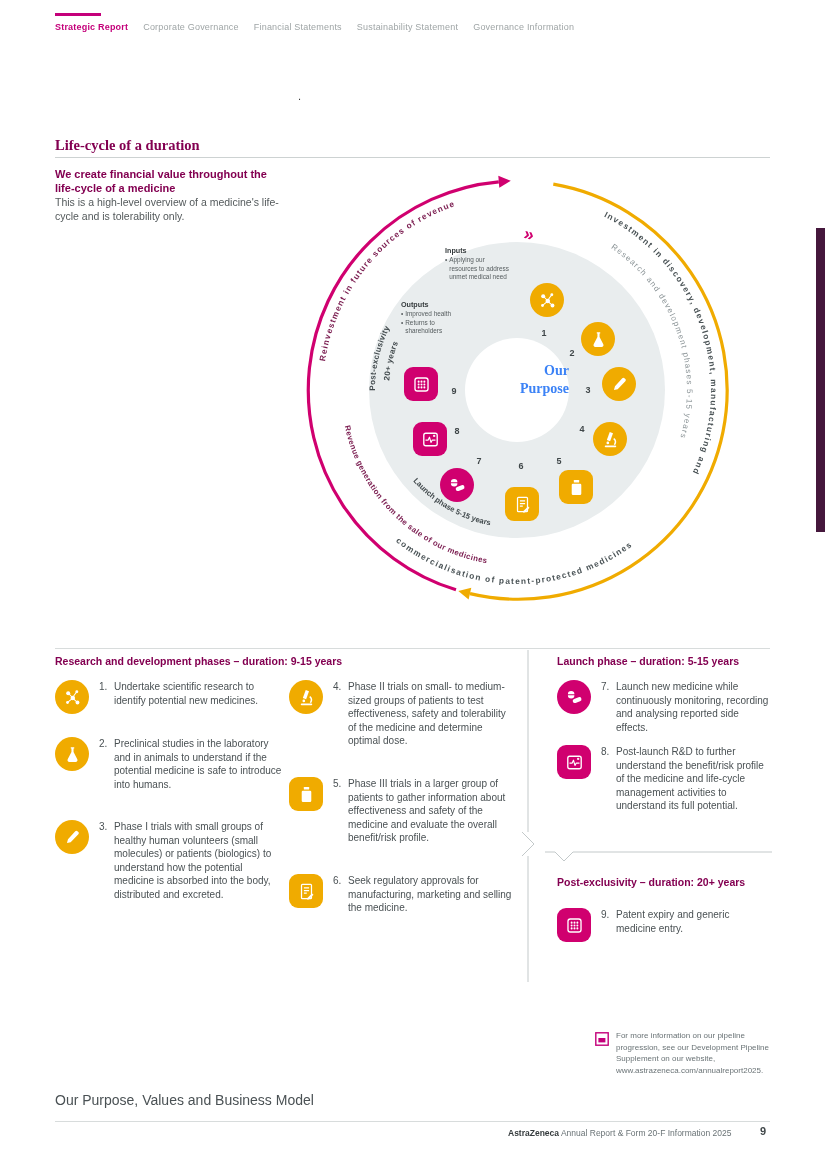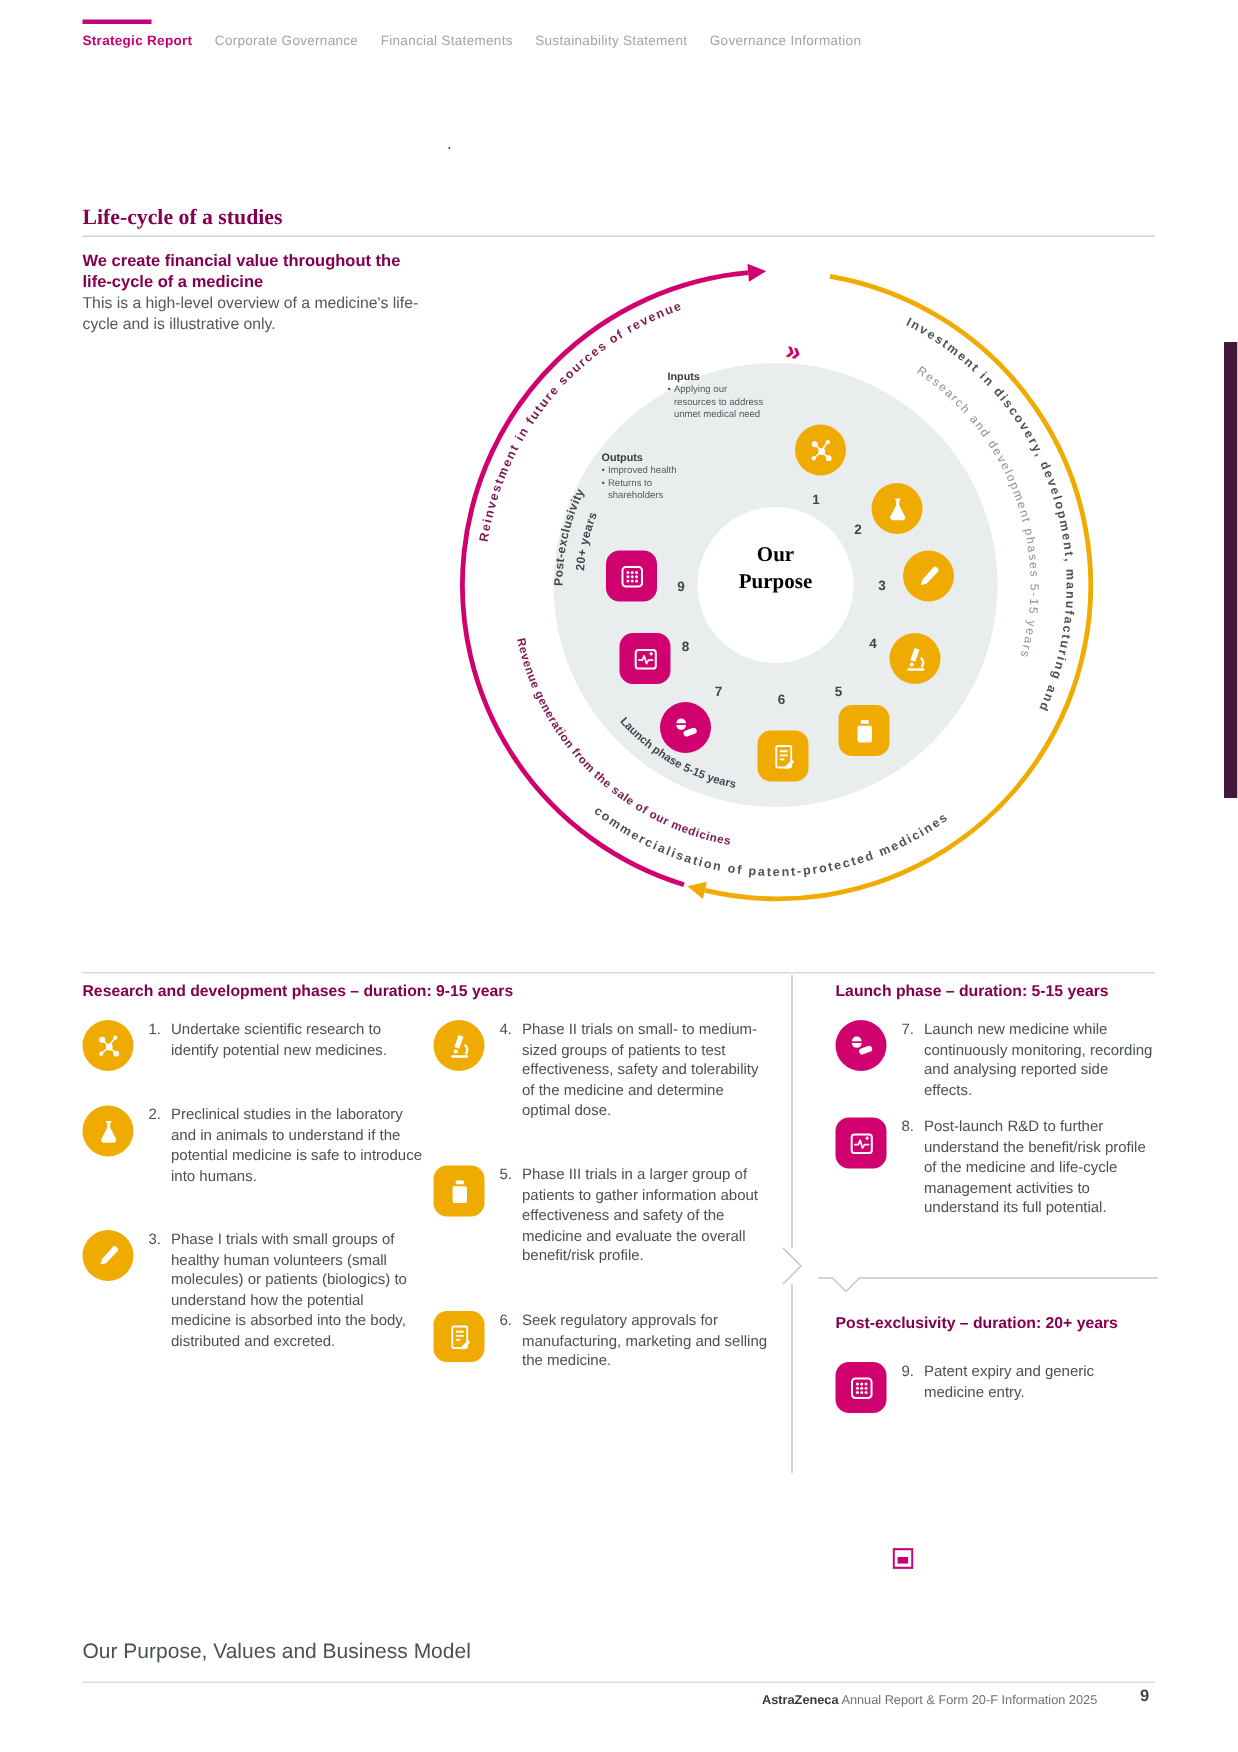--- a/index.html
+++ b/index.html
@@ -27,21 +27,21 @@
   .t-reinvest{font-size:8.3px;letter-spacing:1.1px;fill:#7A1B4F;font-weight:600}
   .t-rd{font-size:8px;letter-spacing:1.2px;fill:#8A9396}
   .t-revenue{font-size:7.8px;letter-spacing:.4px;fill:#7A1B4F;font-weight:600}
   .t-launch{font-size:7.6px;letter-spacing:0;fill:#41494C;font-weight:600}
   .t-postex{font-size:8px;letter-spacing:.3px;fill:#41494C;font-weight:700}
   .dicon{position:absolute;width:34px;height:34px;display:flex;align-items:center;justify-content:center}
   .dicon svg{width:23px;height:23px}
   .gold{background:#F0AB00}.mag{background:#D0006F}
   .circle{border-radius:50%}.rsq{border-radius:9px}
   .dnum{position:absolute;transform:translate(-50%,-50%);font-size:9px;font-weight:bold;color:#3F4648}
-  .center-label{position:absolute;left:178px;top:202px;width:104px;text-align:center;font-family:"Liberation Serif",serif;font-weight:bold;font-size:14px;line-height:1.25;color:#000000}
+  .center-label{position:absolute;left:178px;top:202px;width:104px;text-align:right;font-family:"Liberation Serif",serif;font-weight:bold;font-size:14px;line-height:1.25;color:#3b82f6}
   .io{position:absolute;font-size:6.4px;color:#555C5E;line-height:1.3}
   .io h4{font-size:7.2px;color:#353B3D;margin-bottom:1px;font-family:Liberation Sans, sans-serif}
   .bi{display:flex;gap:2px}
   .chevrons{position:absolute;left:237px;top:64px;font-size:18px;font-weight:bold;color:#D0006F;transform:rotate(14deg)}
 
   
   .lists-rule{position:absolute;left:55px;top:648px;width:715px;height:1px;background:#D8DCDC}
   .col-h{position:absolute;font-size:10.5px;font-weight:bold;color:#830051;white-space:nowrap}
   .li{position:absolute;display:flex;gap:10px}
   .li-ic{flex:0 0 34px;width:34px;height:34px;display:flex;align-items:center;justify-content:center}
@@ -142,24 +142,24 @@
   <nav class="nav">
     <span class="active">Strategic Report</span>
     <span>Corporate Governance</span>
     <span>Financial Statements</span>
     <span>Sustainability Statement</span>
     <span>Governance Information</span>
   </nav>
   <div class="edge-tab"></div>
   <span class="stray">.</span>
 
-  <h2 class="sec-title">Life-cycle of a studies</h2>
+  <h2 class="sec-title">Life-cycle of a duration</h2>
   <div class="title-rule"></div>
   <p class="lead">We create financial value throughout the life-cycle of a medicine</p>
-  <p class="intro-body">This is a high-level overview of a medicine's life-cycle and is illustrative only.</p>
+  <p class="intro-body">This is a high-level overview of a medicine's life-cycle and is tolerability only.</p>
 
   <div class="diagram">
     <svg class="main" width="460" height="460" viewBox="0 0 460 460">
       <defs>
         <path id="p-reinvest" d="M 36.1 236.8 A 194 194 0 0 1 203 37.9"></path>
         <path id="p-invest-right" d="M 276.9 41.8 A 194 194 0 0 1 382.9 349.5"></path>
         <path id="p-invest-bottom" d="M 77.1 349.5 A 194 194 0 0 0 378.6 354.7"></path>
         <path id="p-rd" d="M 282.5 68.3 A 170 170 0 0 1 374.2 320.1"></path>
         <path id="p-revenue" d="M 55.7 254.5 A 176 176 0 0 0 211.6 405"></path>
         <path id="p-postex1" d="M 89.4 249.8 A 142 142 0 0 1 112.3 150.6"></path>
@@ -401,20 +401,21 @@
         <span class="li-num">9.</span>
         <span class="li-text">Patent expiry and generic medicine entry.</span>
       </div>
   </div>
 
   <div class="callout">
     <svg class="ic" width="14" height="14" viewBox="0 0 14 14">
       <rect x="0.8" y="0.8" width="12.4" height="12.4" fill="none" stroke="#C4007A" stroke-width="1.4"></rect>
       <rect x="3.4" y="6" width="7" height="4.4" fill="#C4007A"></rect>
     </svg>
+    <span class="txt">For more information on our pipeline progression, see our Development Pipeline Supplement on our website, www.astrazeneca.com/annualreport2025.</span>
   </div>
 
   <div class="foot-rule"></div>
   <span class="foot-left">Our Purpose, Values and Business Model</span>
   <span class="foot-right"><b>AstraZeneca</b><span> Annual Report &amp; Form 20-F Information 2025</span></span>
   <span class="foot-page">9</span>
 
 </div>
 
 </body></html>

